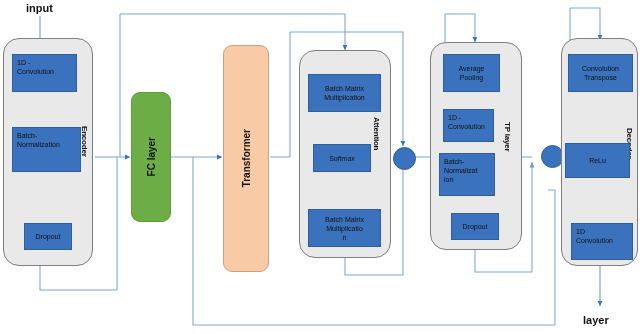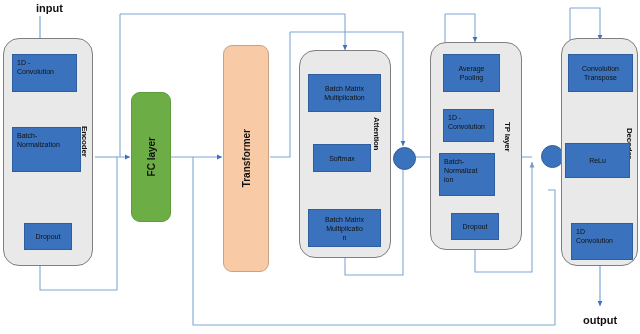--- a/index.html
+++ b/index.html
@@ -219,17 +219,17 @@
   <div class="group-label" style="left:625px; top:128px;">Decoder</div>
 
   <div class="op center" id="decoder-convtranspose" style="left:568px; top:54px; width:65px; height:38px; white-space:pre-line;">Convolution
 Transpose</div>
 
   <div class="op center" id="decoder-relu" style="left:565px; top:143px; width:65px; height:35px;">ReLu</div>
 
   <div class="op" id="decoder-conv1d" style="left:571px; top:223px; width:62px; height:37px; white-space:pre-line;">1D
 Convolution</div>
 
-  <div class="endpoint" style="left:36px; top:2px;">input</div>
-
-  <div class="endpoint" style="left:583px; top:314px;">output</div>
+  <div class="endpoint" style="left:26px; top:2px;">input</div>
+
+  <div class="endpoint" style="left:583px; top:314px;">layer</div>
 
 </div>
 
 </body></html>

